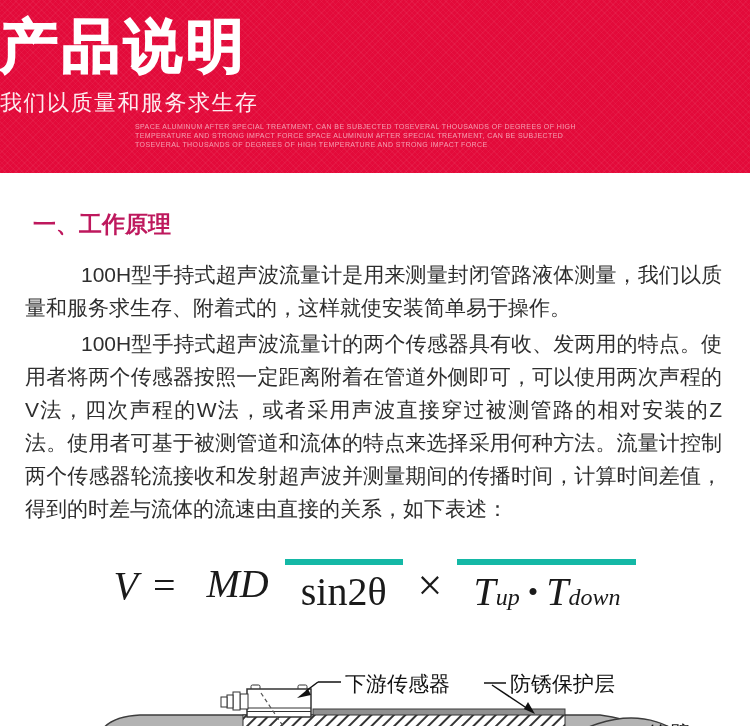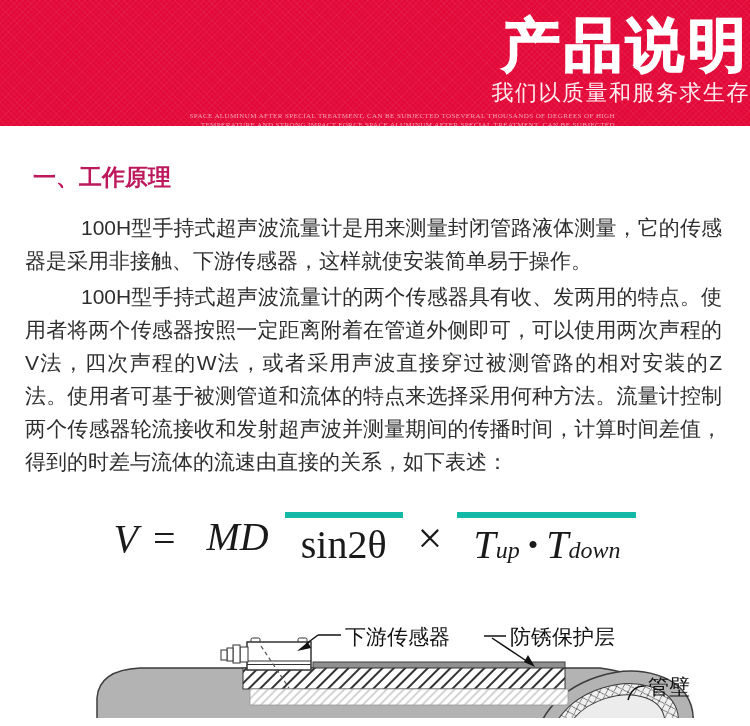--- a/index.html
+++ b/index.html
@@ -4,35 +4,34 @@
 <style>
   * { box-sizing: border-box; }
   html, body { margin: 0; padding: 0; }
   body {
     width: 750px; height: 726px; overflow: hidden;
     background: #ffffff;
     font-family: "Liberation Sans", "DejaVu Sans", sans-serif;
   }
   
   .banner {
-    height: 126px; padding-top: 14px; text-align: right;
+    height: 173px; padding-top: 14px; text-align: left;
     background-color: #e30a3a;
     background-image:
       repeating-linear-gradient(45deg,  rgba(255,255,255,0.045) 0 1px, transparent 1px 4px),
       repeating-linear-gradient(135deg, rgba(255,255,255,0.045) 0 1px, transparent 1px 4px);
-    font-family: Liberation Serif, serif;
   }
   .banner-title {
     margin: 0; color: #ffffff; font-size: 58px; font-weight: bold;
     letter-spacing: 4px; line-height: 1.12;
     -webkit-text-stroke: 1.5px #ffffff;
   }
   .banner-subtitle {
     color: rgba(255,255,255,0.92); font-size: 22px; letter-spacing: 1.5px;
-    margin-top: 2px; line-height: 1.1;
+    margin-top: 12px; line-height: 1.1;
   }
   .banner-tagline {
     margin: 7px auto 0; width: 480px;
     color: rgba(255,255,255,0.58); font-size: 7px; line-height: 9px;
     letter-spacing: 0.4px; text-transform: uppercase;
   }
   
   .section-heading {
     margin: 36px 0 0 33px; font-size: 23px; font-weight: bold; color: #be185d;
   }
@@ -73,21 +72,21 @@
     <div class="banner-tagline">
       <div>SPACE ALUMINUM AFTER SPECIAL TREATMENT, CAN BE SUBJECTED TOSEVERAL THOUSANDS OF DEGREES OF HIGH</div>
       <div>TEMPERATURE AND STRONG IMPACT FORCE SPACE ALUMINUM AFTER SPECIAL TREATMENT, CAN BE SUBJECTED</div>
       <div>TOSEVERAL THOUSANDS OF DEGREES OF HIGH TEMPERATURE AND STRONG IMPACT FORCE</div>
     </div>
   </header>
 
   <main>
     <h2 class="section-heading">一、工作原理</h2>
 
-    <p class="para">100H型手持式超声波流量计是用来测量封闭管路液体测量，它的传感器是采用非接触、下游传感器，这样就使安装简单易于操作。</p>
+    <p class="para">100H型手持式超声波流量计是用来测量封闭管路液体测量，我们以质量和服务求生存、附着式的，这样就使安装简单易于操作。</p>
 
     <p class="para second">100H型手持式超声波流量计的两个传感器具有收、发两用的特点。使用者将两个传感器按照一定距离附着在管道外侧即可，可以使用两次声程的V法，四次声程的W法，或者采用声波直接穿过被测管路的相对安装的Z法。使用者可基于被测管道和流体的特点来选择采用何种方法。流量计控制两个传感器轮流接收和发射超声波并测量期间的传播时间，计算时间差值，得到的时差与流体的流速由直接的关系，如下表述：</p>
 
     <div class="formula">
       <span class="f-var">V</span>
       <span class="f-eq">=</span>
       <span class="frac">
         <span class="num f-var">MD</span>
         <span class="den">sin2θ</span>
       </span>

